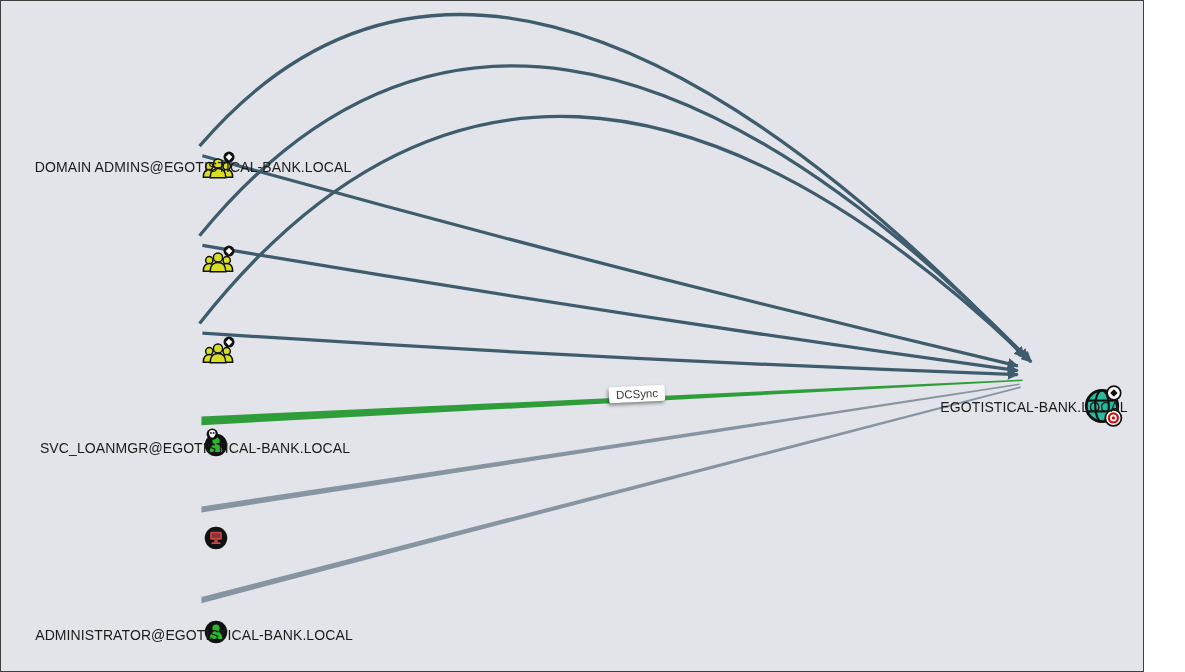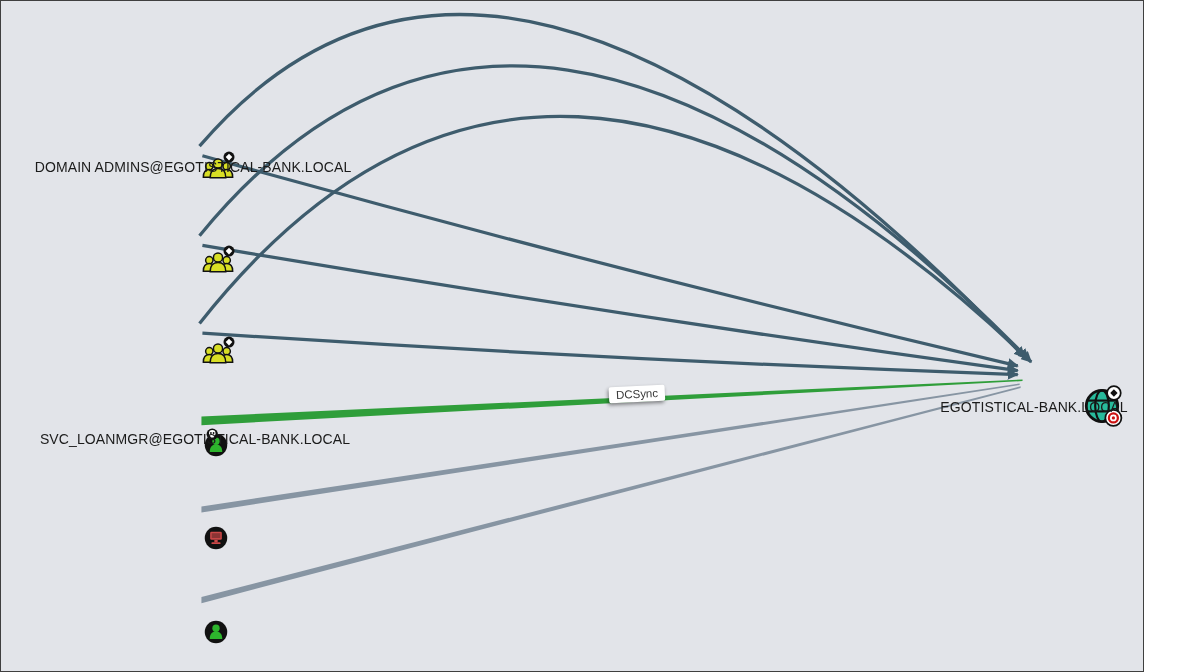--- a/index.html
+++ b/index.html
@@ -136,33 +136,34 @@
     <svg width="44" height="44" viewBox="-24 -24 48 48">
         <use href="#icon-group"></use>
       </svg>
   </div>
 
   <div class="node" style="left:195px;top:424px">
     <svg width="40" height="40" viewBox="-24 -24 48 48">
         <use href="#icon-user-owned"></use>
       </svg>
   </div>
-  <div class="node-label" style="left:194px;top:430px">SVC_LOANMGR@EGOTISTICAL-BANK.LOCAL</div>
+  <div class="node-label" style="left:194px;top:439px">SVC_LOANMGR@EGOTISTICAL-BANK.LOCAL</div>
 
   <div class="node" style="left:195px;top:517px">
     <svg width="40" height="40" viewBox="-24 -24 48 48">
         <use href="#icon-computer"></use>
       </svg>
   </div>
 
   <div class="node" style="left:195px;top:611px">
     <svg width="40" height="40" viewBox="-24 -24 48 48">
         <use href="#icon-user"></use>
       </svg>
   </div>
+  <div class="node-label" style="left:193px;top:626px">ADMINISTRATOR@EGOTISTICAL-BANK.LOCAL</div>
 
   <div class="node" style="left:1075px;top:379px">
     <svg width="52" height="52" viewBox="-24 -24 48 48">
         <use href="#icon-domain"></use>
       </svg>
   </div>
   <div class="node-label" style="left:1033px;top:398px">EGOTISTICAL-BANK.LOCAL</div>
 
   <div class="edge-label" style="left:636px;top:393px">DCSync</div>
 

